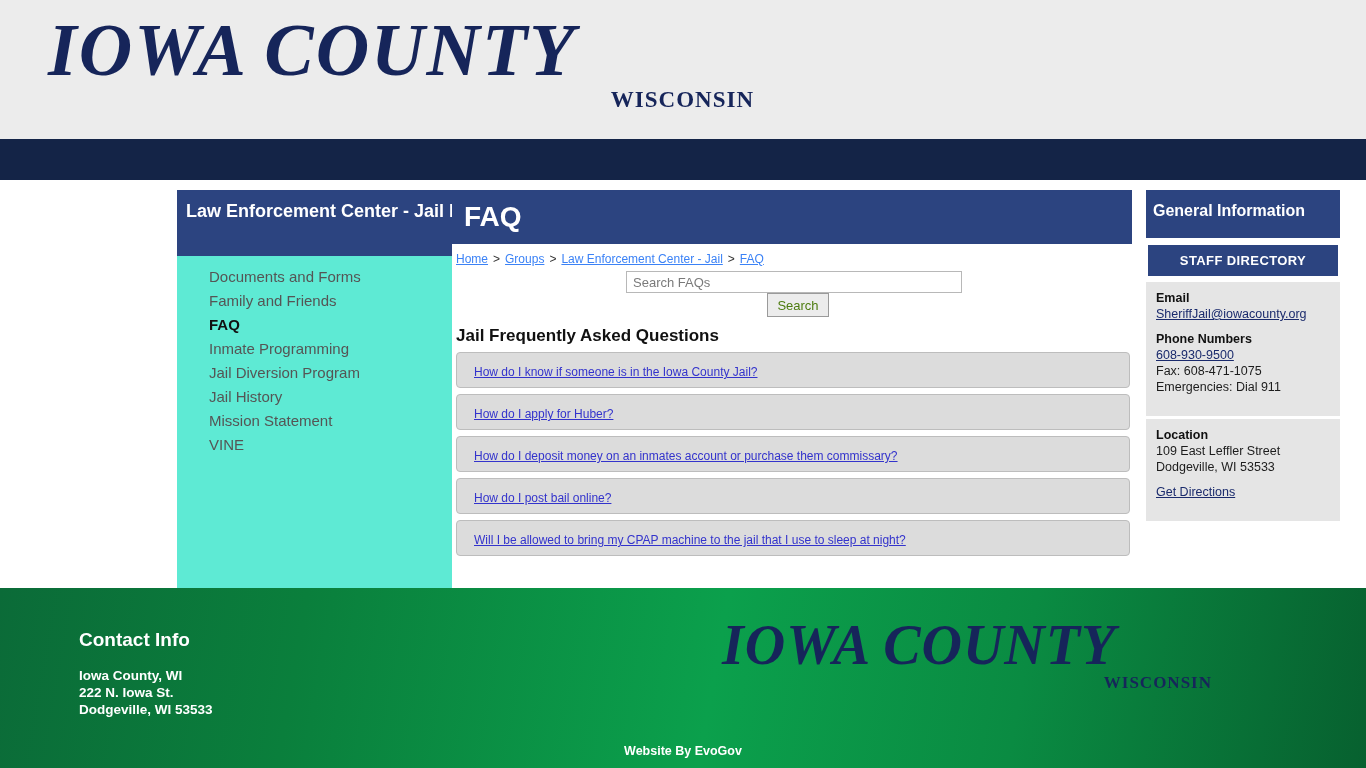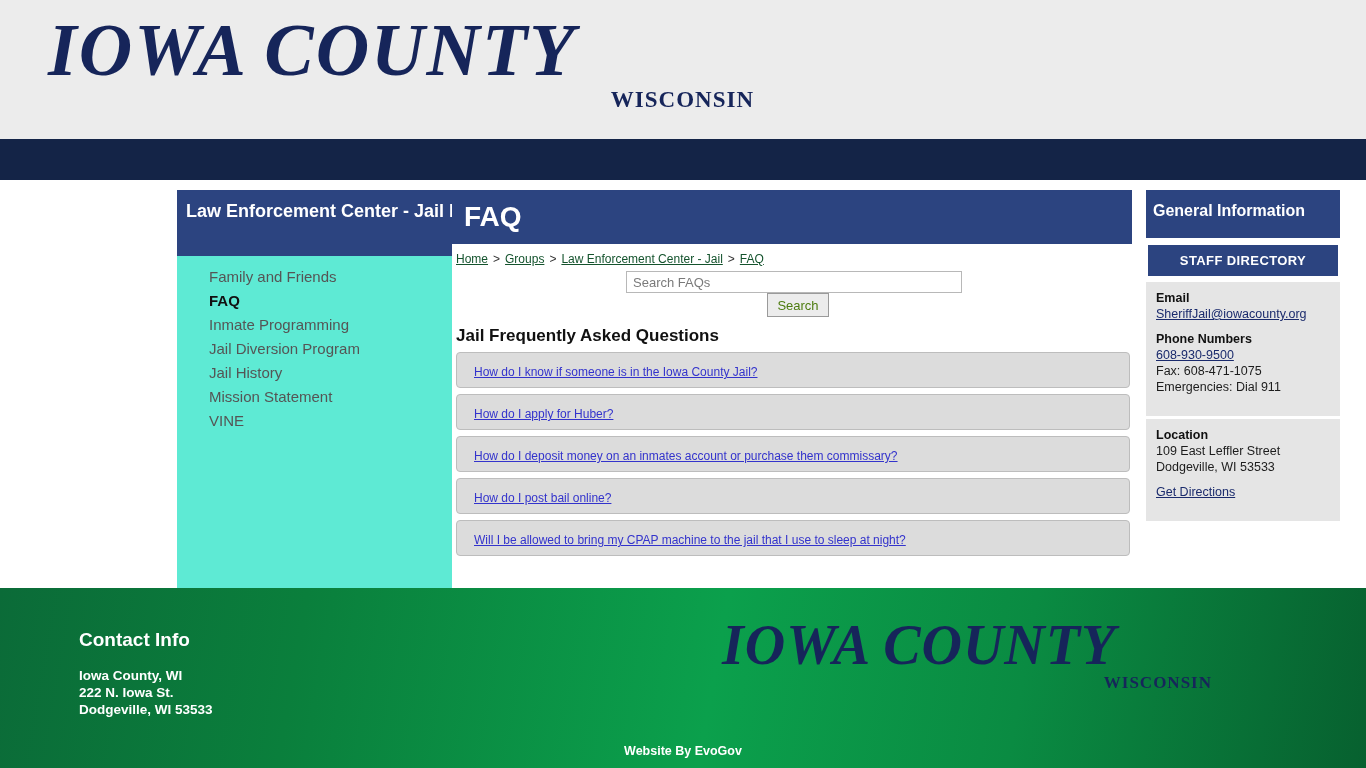--- a/index.html
+++ b/index.html
@@ -127,21 +127,21 @@
     padding-left: 12px;
     box-sizing: border-box;
   }
   .breadcrumb {
     font-size: 12px;
     color: #222222;
     padding: 8px 0 2px 4px;
     white-space: nowrap;
   }
   .breadcrumb a {
-    color: #14532d;
+    color: #3b82f6;
     text-decoration: underline;
   }
   .breadcrumb .sep {
     padding: 0 5px;
     color: #333333;
     text-decoration: none;
   }
   .search-row {
     padding: 3px 0 0 4px;
     display: flex;
@@ -322,20 +322,21 @@
     </div>
   </div>
 
   <div class="nav-bar"></div>
 
   <div class="content-wrap">
 
     <div class="sidebar">
       <div class="sidebar-header">Law Enforcement Center - Jail Menu</div>
       <ul class="sidebar-menu">
+        <li>Documents and Forms</li>
         <li>Family and Friends</li>
         <li class="active">FAQ</li>
         <li>Inmate Programming</li>
         <li>Jail Diversion Program</li>
         <li>Jail History</li>
         <li>Mission Statement</li>
         <li>VINE</li>
       </ul>
     </div>
 

